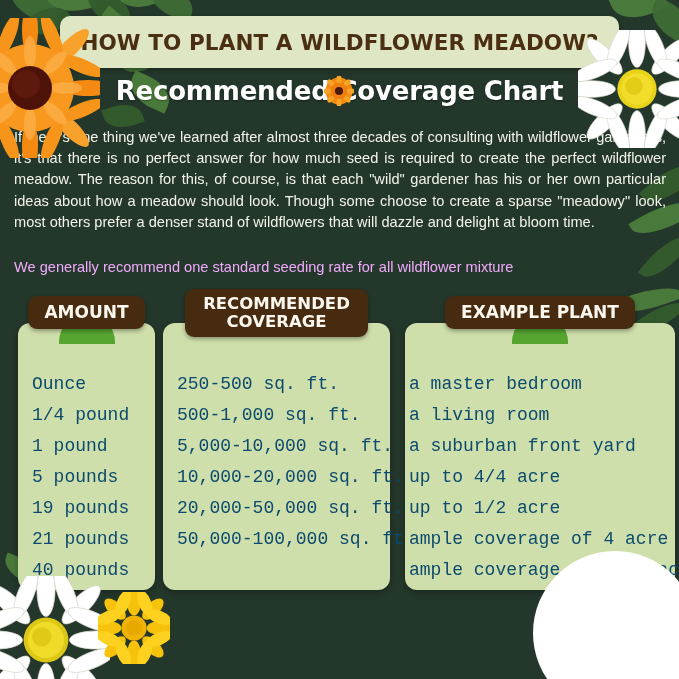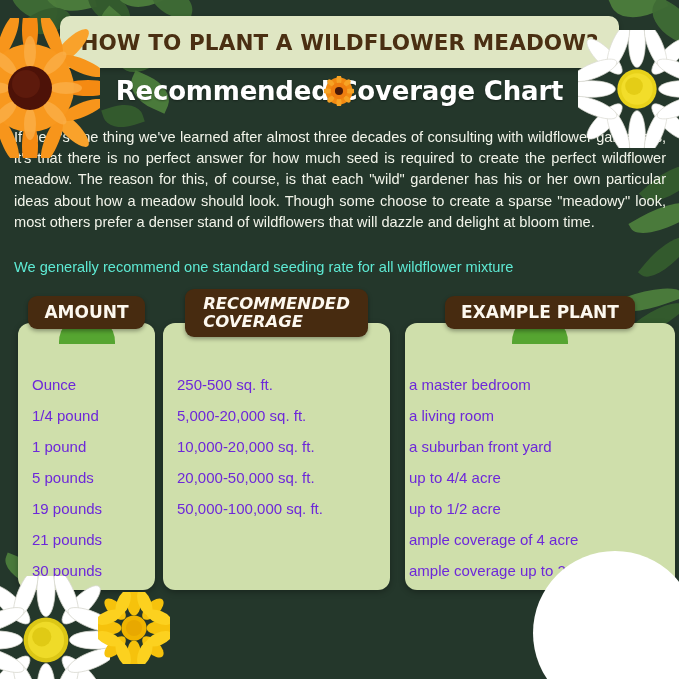--- a/index.html
+++ b/index.html
@@ -66,21 +66,21 @@
     color: #f2f4ea;
     font-size: 14.6px;
     line-height: 1.455;
     text-align: justify;
     font-family: "Liberation Sans", sans-serif;
   }
   .body-text2 {
     position: absolute;
     left: 14px; top: 257px;
     width: 652px;
-    color: #5eead4;
+    color: #f0abfc;
     font-size: 14.6px;
     line-height: 1.45;
     font-family: "Liberation Sans", sans-serif;
   }
   
   .col {
     position: absolute;
     background: #cfdfab;
     border-radius: 12px;
     box-shadow: 0 2px 6px rgba(0,0,0,.3);
@@ -98,40 +98,41 @@
   }
   .head-pill {
     position: relative;
     background: #472b10;
     border-radius: 9px;
     color: #fdf8ef;
     font-family: "DejaVu Sans", sans-serif;
     font-weight: bold;
     font-size: 17px;
     line-height: 1.07;
+    text-align: center;
     padding: 7px 16px 8px;
     white-space: pre-line;
     box-shadow: 0 2px 4px rgba(0,0,0,.35);
   }
   #col-coverage .head-pill { font-size: 16.5px; padding: 6px 18px 7px; }
 
   .rows {
     position: absolute;
     left: 0; top: 46px;
     width: 100%;
     box-sizing: border-box;
     padding: 0 14px;
   }
   .rows .cell {
-    color: #6d28d9;
-    font-size: 15px;
+    color: #0c4a6e;
+    font-size: 18px;
     height: 31px;
     line-height: 31px;
     white-space: nowrap;
-    font-family: Liberation Sans, sans-serif;
+    font-family: Liberation Mono, monospace;
   }
   #col-example .rows { padding-left: 4px; }
   
   .logo-arc {
     position: absolute;
     right: -18px; bottom: -36px;
     width: 164px; height: 164px;
     background: #ffffff;
     border-radius: 50%;
   }
@@ -205,33 +206,34 @@
     <div class="head-wrap">
       <div class="head-pill">AMOUNT</div>
     </div>
     <div class="rows">
       <div class="cell">Ounce</div>
       <div class="cell">1/4 pound</div>
       <div class="cell">1 pound</div>
       <div class="cell">5 pounds</div>
       <div class="cell">19 pounds</div>
       <div class="cell">21 pounds</div>
-      <div class="cell">30 pounds</div>
+      <div class="cell">40 pounds</div>
     </div>
   </div>
 
   <div class="col" id="col-coverage">
     <div class="head-dome" style="top:-16px;"></div>
-    <div class="head-wrap" style="top:-34px;font-style:italic;">
+    <div class="head-wrap" style="top:-34px;">
       <div class="head-pill">RECOMMENDED
 COVERAGE</div>
     </div>
     <div class="rows">
       <div class="cell">250-500 sq. ft.</div>
-      <div class="cell">5,000-20,000 sq. ft.</div>
+      <div class="cell">500-1,000 sq. ft.</div>
+      <div class="cell">5,000-10,000 sq. ft.</div>
       <div class="cell">10,000-20,000 sq. ft.</div>
       <div class="cell">20,000-50,000 sq. ft.</div>
       <div class="cell">50,000-100,000 sq. ft.</div>
     </div>
   </div>
 
   <div class="col" id="col-example">
     <div class="head-dome"></div>
     <div class="head-wrap">
       <div class="head-pill">EXAMPLE PLANT</div>

